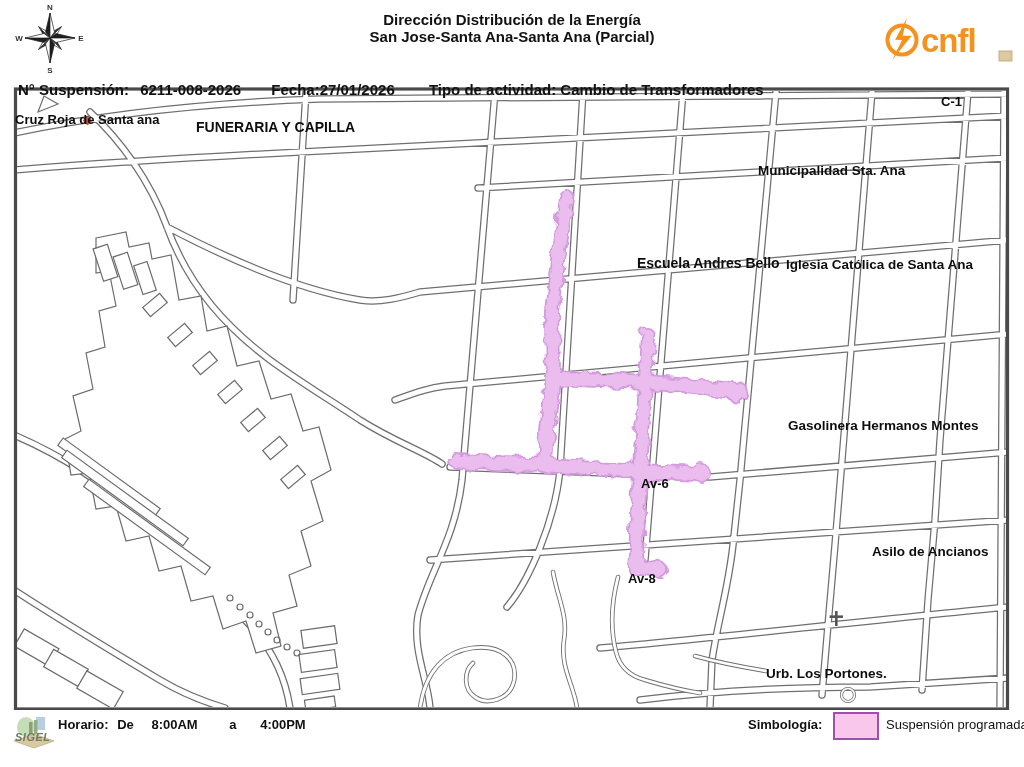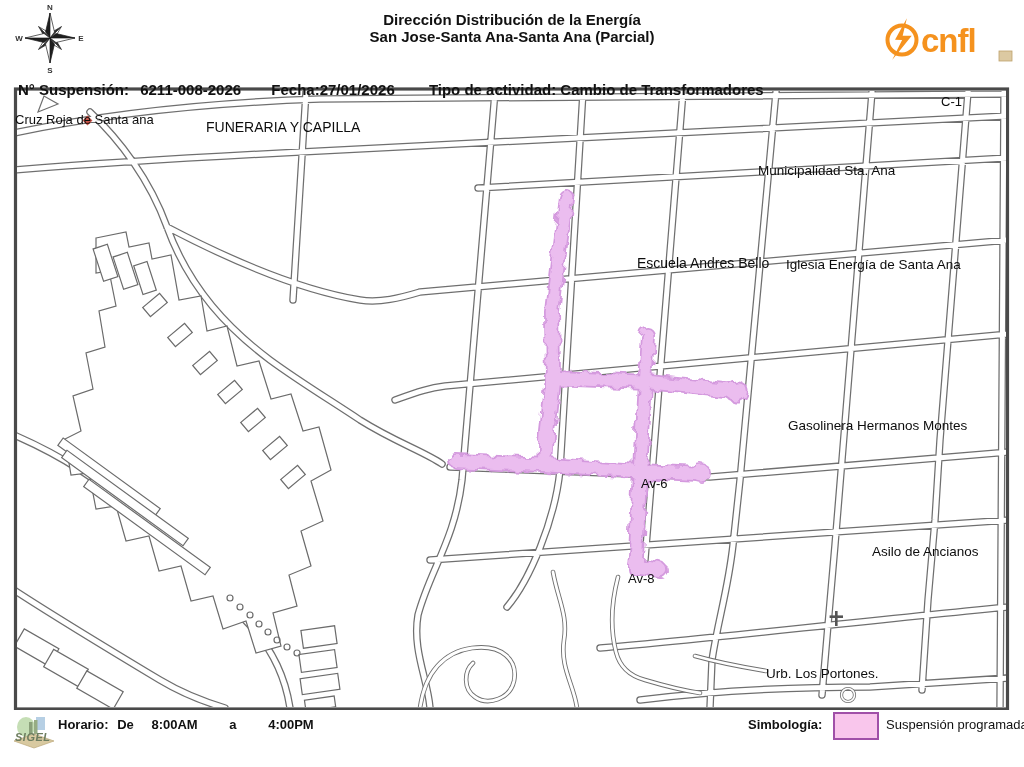--- a/index.html
+++ b/index.html
@@ -6,21 +6,21 @@
   #page{position:relative;width:1024px;height:767px;background:#ffffff;overflow:hidden;
         font-family:"Liberation Sans",sans-serif;color:#111;}
   svg{display:block;}
   #map-svg{position:absolute;left:0;top:0;z-index:1;}
   .hdr{position:absolute;left:200px;right:200px;top:11px;text-align:center;z-index:4;}
   .hdr div{font-size:15px;font-weight:bold;line-height:17px;white-space:nowrap;}
   #compass{position:absolute;left:13px;top:1px;z-index:4;}
   #cnfl-logo{position:absolute;left:878px;top:12px;z-index:4;}
   #info-bar{position:absolute;left:18px;top:81px;z-index:4;font-size:15px;font-weight:bold;white-space:nowrap;}
   #info-bar span{display:inline-block;}
-  .map-label{position:absolute;z-index:3;font-weight:normal;color:#0d0d0d;white-space:nowrap;}
+  .map-label{position:absolute;z-index:3;font-weight:bold;color:#0d0d0d;white-space:nowrap;}
   .fz13{font-size:13px;} .fz135{font-size:13.5px;} .fz14{font-size:14px;}
   #footer{position:absolute;left:0;top:710px;width:1024px;height:57px;z-index:4;background:#fff;}
   #sigel-logo{position:absolute;left:12px;top:3px;}
   .foot-text{position:absolute;top:7px;font-size:13px;font-weight:bold;white-space:nowrap;}
   #legend-swatch{position:absolute;left:833px;top:2px;width:42px;height:24px;
                  background:#F9C6EC;border:2px solid #A050A8;}
   #legend-text{position:absolute;left:886px;top:7px;font-size:13px;font-weight:normal;white-space:nowrap;}
 </style>
 </head>
 <body>
@@ -234,44 +234,44 @@
 
   <div id="info-bar">
     <span>N° Suspensión:</span>
     <span style="margin-left:7px;">6211-008-2026</span>
     <span style="margin-left:26px;">Fecha:27/01/2026</span>
     <span style="margin-left:30px;">Tipo de actividad: Cambio de Transformadores</span>
   </div>
 
   <div class="map-label fz13" style="left:941px;top:94px;">C-1</div>
   <div class="map-label fz13" style="left:15px;top:112px;text-align:right;">Cruz Roja de Santa ana</div>
-  <div class="map-label fz14" style="left:206px;top:119px;">FUNERARIA Y CAPILLA</div>
+  <div class="map-label fz14" style="left:196px;top:119px;">FUNERARIA Y CAPILLA</div>
   <div class="map-label fz135" style="left:758px;top:163px;">Municipalidad Sta. Ana</div>
   <div class="map-label fz14" style="left:637px;top:239px;margin-top:16px;">Escuela Andres Bello</div>
-  <div class="map-label fz135" style="left:786px;top:257px;">Iglesia Energía de Santa Ana</div>
+  <div class="map-label fz135" style="left:786px;top:257px;">Iglesia Católica de Santa Ana</div>
   <div class="map-label fz135" style="left:788px;top:418px;">Gasolinera Hermanos Montes</div>
   <div class="map-label fz13" style="left:641px;top:476px;">Av-6</div>
   <div class="map-label fz135" style="left:872px;top:544px;">Asilo de Ancianos</div>
   <div class="map-label fz13" style="left:628px;top:571px;">Av-8</div>
   <div class="map-label fz135" style="left:766px;top:666px;">Urb. Los Portones.</div>
 
   <div id="footer">
     <svg id="sigel-logo" width="44" height="40" viewBox="0 0 44 40">
       <ellipse cx="14" cy="14" rx="9" ry="10" fill="#BBD8A8" opacity="0.85"></ellipse>
       <rect x="24" y="4" width="9" height="13" fill="#A9C7DF" opacity="0.85"></rect>
       <rect x="17" y="9" width="3.5" height="12" fill="#8AA07A"></rect>
       <rect x="22" y="7" width="3.5" height="14" fill="#96AC84"></rect>
       <polygon points="2,28 22,21 42,28 22,35" fill="#D8C9A0" stroke="#BBA878" stroke-width="0.7"></polygon>
       <text x="3" y="28" font-size="11" font-weight="bold" font-style="italic" fill="#6D7D5F" font-family="Liberation Sans, sans-serif" letter-spacing="0.5">SIGEL</text>
     </svg>
     <div class="foot-text" style="left:58px;">
       <span>Horario:</span>
       <span style="margin-left:5px;margin-top:35px;">De</span>
       <span style="margin-left:14px;">8:00AM</span>
       <span style="margin-left:28px;">a</span>
-      <span style="margin-left:28px;">4:00PM</span>
+      <span style="margin-left:20px;">4:00PM</span>
     </div>
     <div class="foot-text" style="left:748px;">Simbología:</div>
     <div id="legend-swatch"></div>
     <div id="legend-text">Suspensión programada</div>
   </div>
 
 </div>
 
 </body></html>

